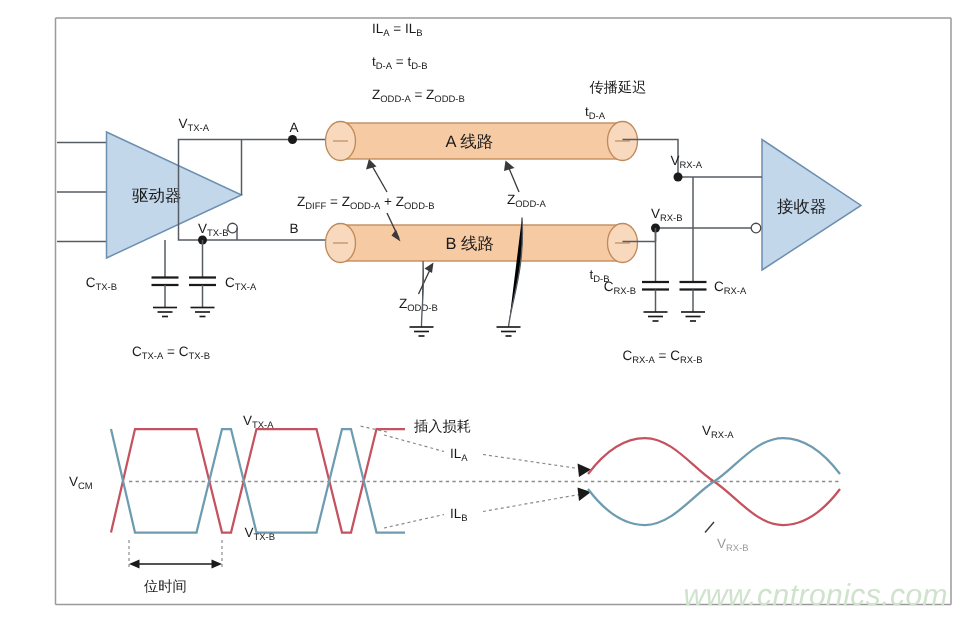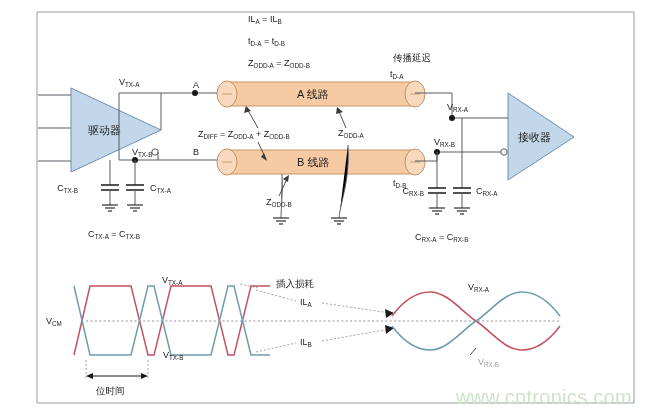--- a/index.html
+++ b/index.html
@@ -20,21 +20,21 @@
   .tri{fill:#c3d7ea;stroke:#6d8fb0;stroke-width:1;}
   .dot{fill:#1a1a1a;}
   .bubble{fill:#ffffff;stroke:#4a4a4a;stroke-width:0.9;}
   .wf-a{stroke:#c4525f;stroke-width:1.5;fill:none;}
   .wf-b{stroke:#6d9cb0;stroke-width:1.5;fill:none;}
   .vcm{stroke:#8c8c8c;stroke-width:0.9;fill:none;stroke-dasharray:2.2 2.2;}
   .cap-plate{stroke:#1a1a1a;stroke-width:1.5;}
   .gnd{stroke:#1a1a1a;stroke-width:1.1;}
   .gnd2{stroke:#555c63;stroke-width:0.9;}
   .wm{position:absolute;right:16px;bottom:6px;font-size:20px;color:#cfe3cc;
-      font-family:"Liberation Sans","DejaVu Sans",sans-serif;letter-spacing:.3px;}
+      font-family:"Liberation Sans","DejaVu Sans",sans-serif;letter-spacing:.3px;font-style:italic;}
 </style>
 </head>
 <body>
 
 <div id="stage">
 
 <svg id="diagram" viewBox="0 0 648 415">
 
   <path class="frame" d="M37,12 L37,403 M37,12 L634,12"></path>
   <path class="frame" d="M37,403 L634,403"></path>

